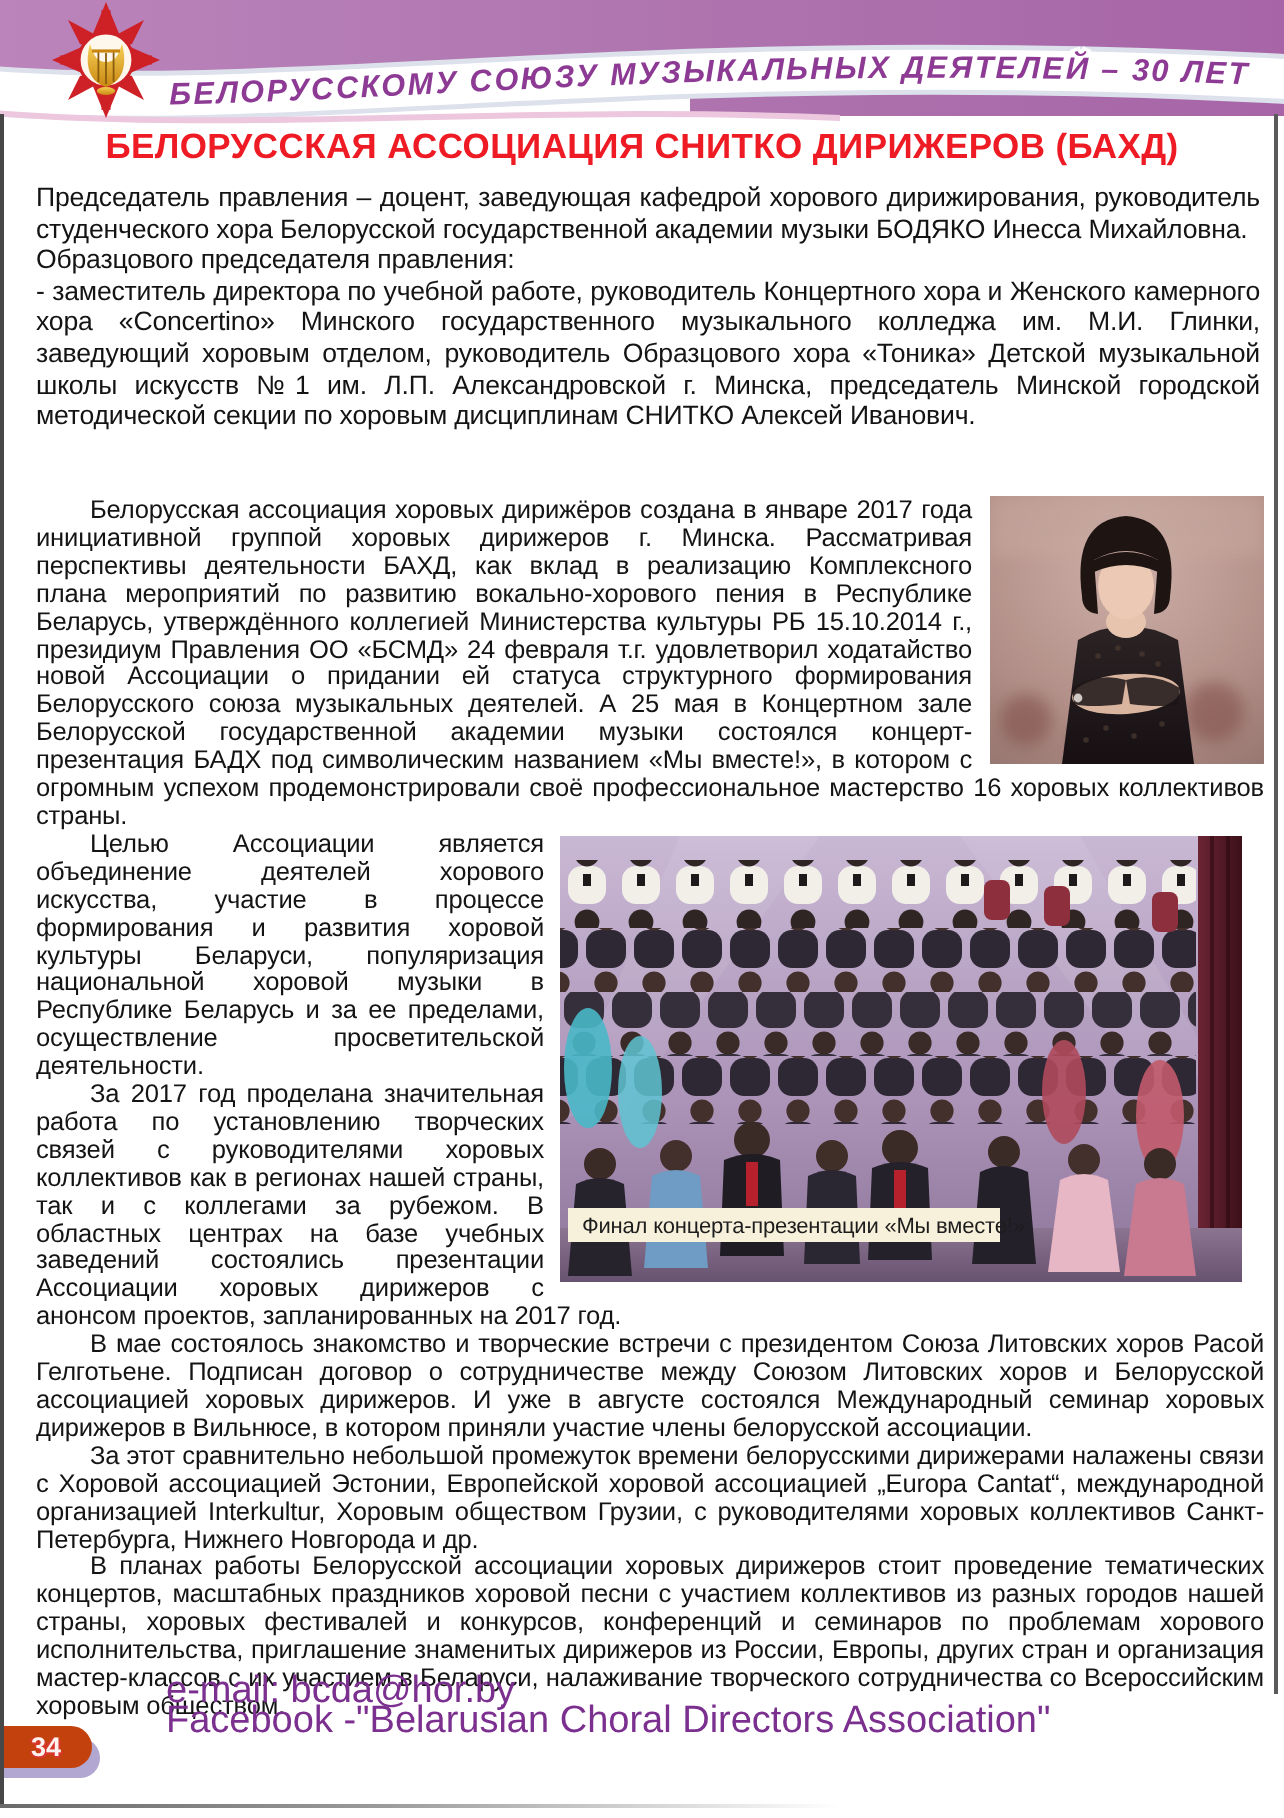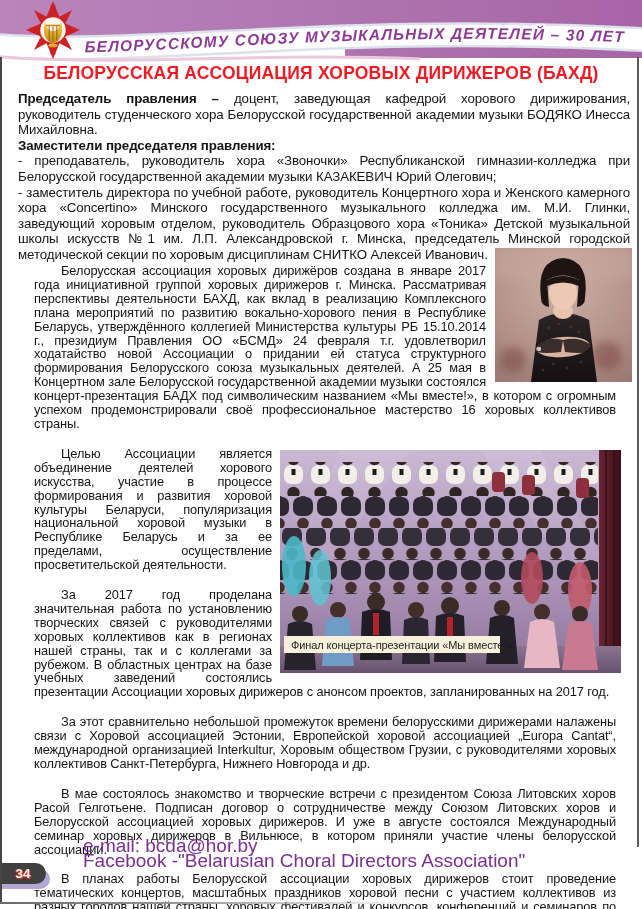--- a/index.html
+++ b/index.html
@@ -19,29 +19,29 @@
     font-size:17.5px;font-weight:bold;color:#ee1b24;letter-spacing:0.2px;
   }
 
   
   .intro{
     position:absolute;left:18px;top:91px;width:612px;
     font-size:13.3px;line-height:15.6px;text-align:justify;color:#141414;
     letter-spacing:-0.1px;
   }
   .intro p{margin:0;}
-  .lead-bold{font-weight:bold;}
+  .lead-bold{font-weight:normal;}
 
   
   .article{
     position:absolute;left:18px;top:248px;width:614px;
     font-size:12.8px;line-height:13.9px;text-align:justify;color:#141414;
     letter-spacing:-0.1px;
   }
-  .article p{margin:16px;text-indent:27px;}
+  .article p{margin:0;text-indent:27px;}
   .photo-portrait{
     float:right;width:137px;height:134px;margin:0 0 5px 9px;
     position:relative;overflow:hidden;
   }
   .photo-concert{
     float:right;clear:right;width:352px;height:223px;margin:3px 0 4px 8px;
     position:relative;overflow:hidden;
   }
   .photo-portrait svg,.photo-concert svg{display:block;}
 
@@ -52,21 +52,21 @@
   }
   .contacts div{white-space:nowrap;}
 
   
   .badge-shadow{
     position:absolute;left:0;top:869px;width:50px;height:20px;
     background:#b2a7d0;border-radius:0 11px 11px 0;
   }
   .badge{
     position:absolute;left:0;top:863px;width:46px;height:21px;
-    background:#404040;border-radius:0 11px 11px 0;
+    background:#c2410c;border-radius:0 11px 11px 0;
     color:#fdf2ee;font-size:13.5px;font-weight:bold;text-align:center;line-height:21px;
     text-shadow:1px 1px 0 #d8372e, -1px 0 0 #d8372e, 0 1px 0 #d8372e;
   }
 
   
   .edge-left{position:absolute;left:0;top:57px;width:2px;height:847px;background:#474747;}
   .edge-right{position:absolute;left:637px;top:57px;width:2px;height:790px;background:#5a5a5a;}
   .edge-bottom{
     position:absolute;left:0;top:902px;height:2px;width:420px;
     background:linear-gradient(to right,#6a6a6a,#9a9a9a 45%,transparent);
@@ -124,26 +124,25 @@
           <line x1="23.2" y1="24" x2="23.2" y2="40" stroke="#8a5c0c" stroke-width="0.9"></line>
           <line x1="27" y1="25.5" x2="27" y2="41" stroke="#8a5c0c" stroke-width="0.9"></line>
           <line x1="30.8" y1="24" x2="30.8" y2="40" stroke="#8a5c0c" stroke-width="0.9"></line>
           <line x1="20" y1="24.5" x2="34" y2="24.5" stroke="#c98712" stroke-width="1.6"></line>
           <ellipse cx="27" cy="44.5" rx="4.6" ry="2" fill="url(#goldGrad)"></ellipse>
         </g>
       </g>
     </svg>
   </div>
 
-  <div class="doc-title">БЕЛОРУССКАЯ АССОЦИАЦИЯ ХОРОВЫХ ДИРИЖЕРОВ (БАХД)</div>
+  <div class="doc-title">БЕЛОРУССКАЯ АССОЦИАЦИЯ СНИТКО ДИРИЖЕРОВ (БАХД)</div>
 
   <div class="intro">
     <p><span class="lead-bold">Председатель правления – </span><span> доцент, заведующая кафедрой хорового дирижирования, руководитель студенческого хора Белорусской государственной академии музыки  БОДЯКО Инесса Михайловна.</span></p>
-    <p class="lead-bold">Заместители председателя правления:</p>
-    <p>-  преподаватель, руководитель хора «Звоночки» Республиканской гимназии-колледжа при Белорусской государственной академии музыки КАЗАКЕВИЧ Юрий Олегович;</p>
+    <p class="lead-bold">Образцового председателя правления:</p>
     <p>-  заместитель директора по учебной работе, руководитель Концертного хора и Женского камерного хора «Concertino»  Минского государственного музыкального колледжа им. М.И. Глинки, заведующий хоровым отделом, руководитель Образцового хора «Тоника»  Детской музыкальной школы искусств №1 им. Л.П. Александровской г. Минска, председатель Минской городской методической секции по хоровым дисциплинам СНИТКО Алексей Иванович.</p>
   </div>
 
   <div class="article">
 
     <figure class="photo-portrait" style="margin:0 0 5px 9px;">
       <svg width="137" height="134" viewBox="0 0 137 134">
         <defs>
           <radialGradient id="hallGrad" cx="0.5" cy="0.25" r="1">
             <stop offset="0" stop-color="#cdafa7"></stop>
@@ -285,22 +284,22 @@
 
         <g>
           <rect x="4" y="186" width="216" height="17" fill="#f7f0da"></rect>
           <text x="11" y="198.5" font-family="Liberation Sans, sans-serif" font-size="11" fill="#1d1d1d">Финал концерта-презентации «Мы вместе!»</text>
         </g>
       </svg>
     </figure>
 
     <p>Целью Ассоциации является объединение деятелей хорового искусства, участие в процессе формирования и развития хоровой культуры Беларуси, популяризация национальной хоровой музыки в Республике Беларусь и за ее пределами, осуществление просветительской деятельности.</p>
     <p>За 2017 год проделана значительная работа по установлению творческих связей с руководителями  хоровых коллективов как  в регионах нашей страны, так и с коллегами за рубежом. В областных центрах на базе учебных заведений состоялись  презентации Ассоциации хоровых дирижеров с анонсом проектов, запланированных на 2017 год.</p>
+    <p>В мае  состоялось знакомство  и творческие встречи с президентом Союза Литовских хоров  Расой Гелготьене. Подписан договор о сотрудничестве между Союзом Литовских хоров и Белорусской ассоциацией хоровых дирижеров. И уже в августе состоялся Международный семинар  хоровых дирижеров в Вильнюсе, в котором приняли участие члены белорусской ассоциации.</p>
     <p>За этот сравнительно небольшой промежуток времени белорусскими дирижерами  налажены связи с Хоровой ассоциацией Эстонии, Европейской хоровой ассоциацией „Europa Cantat“, международной организацией Interkultur,  Хоровым обществом Грузии, с руководителями хоровых коллективов Санкт-Петербурга, Нижнего Новгорода и др.</p>
-    <p>В мае  состоялось знакомство  и творческие встречи с президентом Союза Литовских хоров  Расой Гелготьене. Подписан договор о сотрудничестве между Союзом Литовских хоров и Белорусской ассоциацией хоровых дирижеров. И уже в августе состоялся Международный семинар  хоровых дирижеров в Вильнюсе, в котором приняли участие члены белорусской ассоциации.</p>
     <p>В планах работы Белорусской ассоциации хоровых дирижеров  стоит проведение тематических концертов, масштабных праздников хоровой песни с участием коллективов из разных городов нашей страны, хоровых фестивалей и конкурсов, конференций и семинаров по проблемам хорового исполнительства, приглашение знаменитых дирижеров из России, Европы, других стран и организация  мастер-классов с их участием в Беларуси, налаживание творческого сотрудничества со Всероссийским хоровым обществом.</p>
   </div>
 
   <div class="contacts">
     <div>e-mail: bcda@hor.by</div>
     <div>Facebook -"Belarusian Choral Directors Association"</div>
   </div>
 
   <div class="badge-shadow"></div>
   <div class="badge">34</div>

